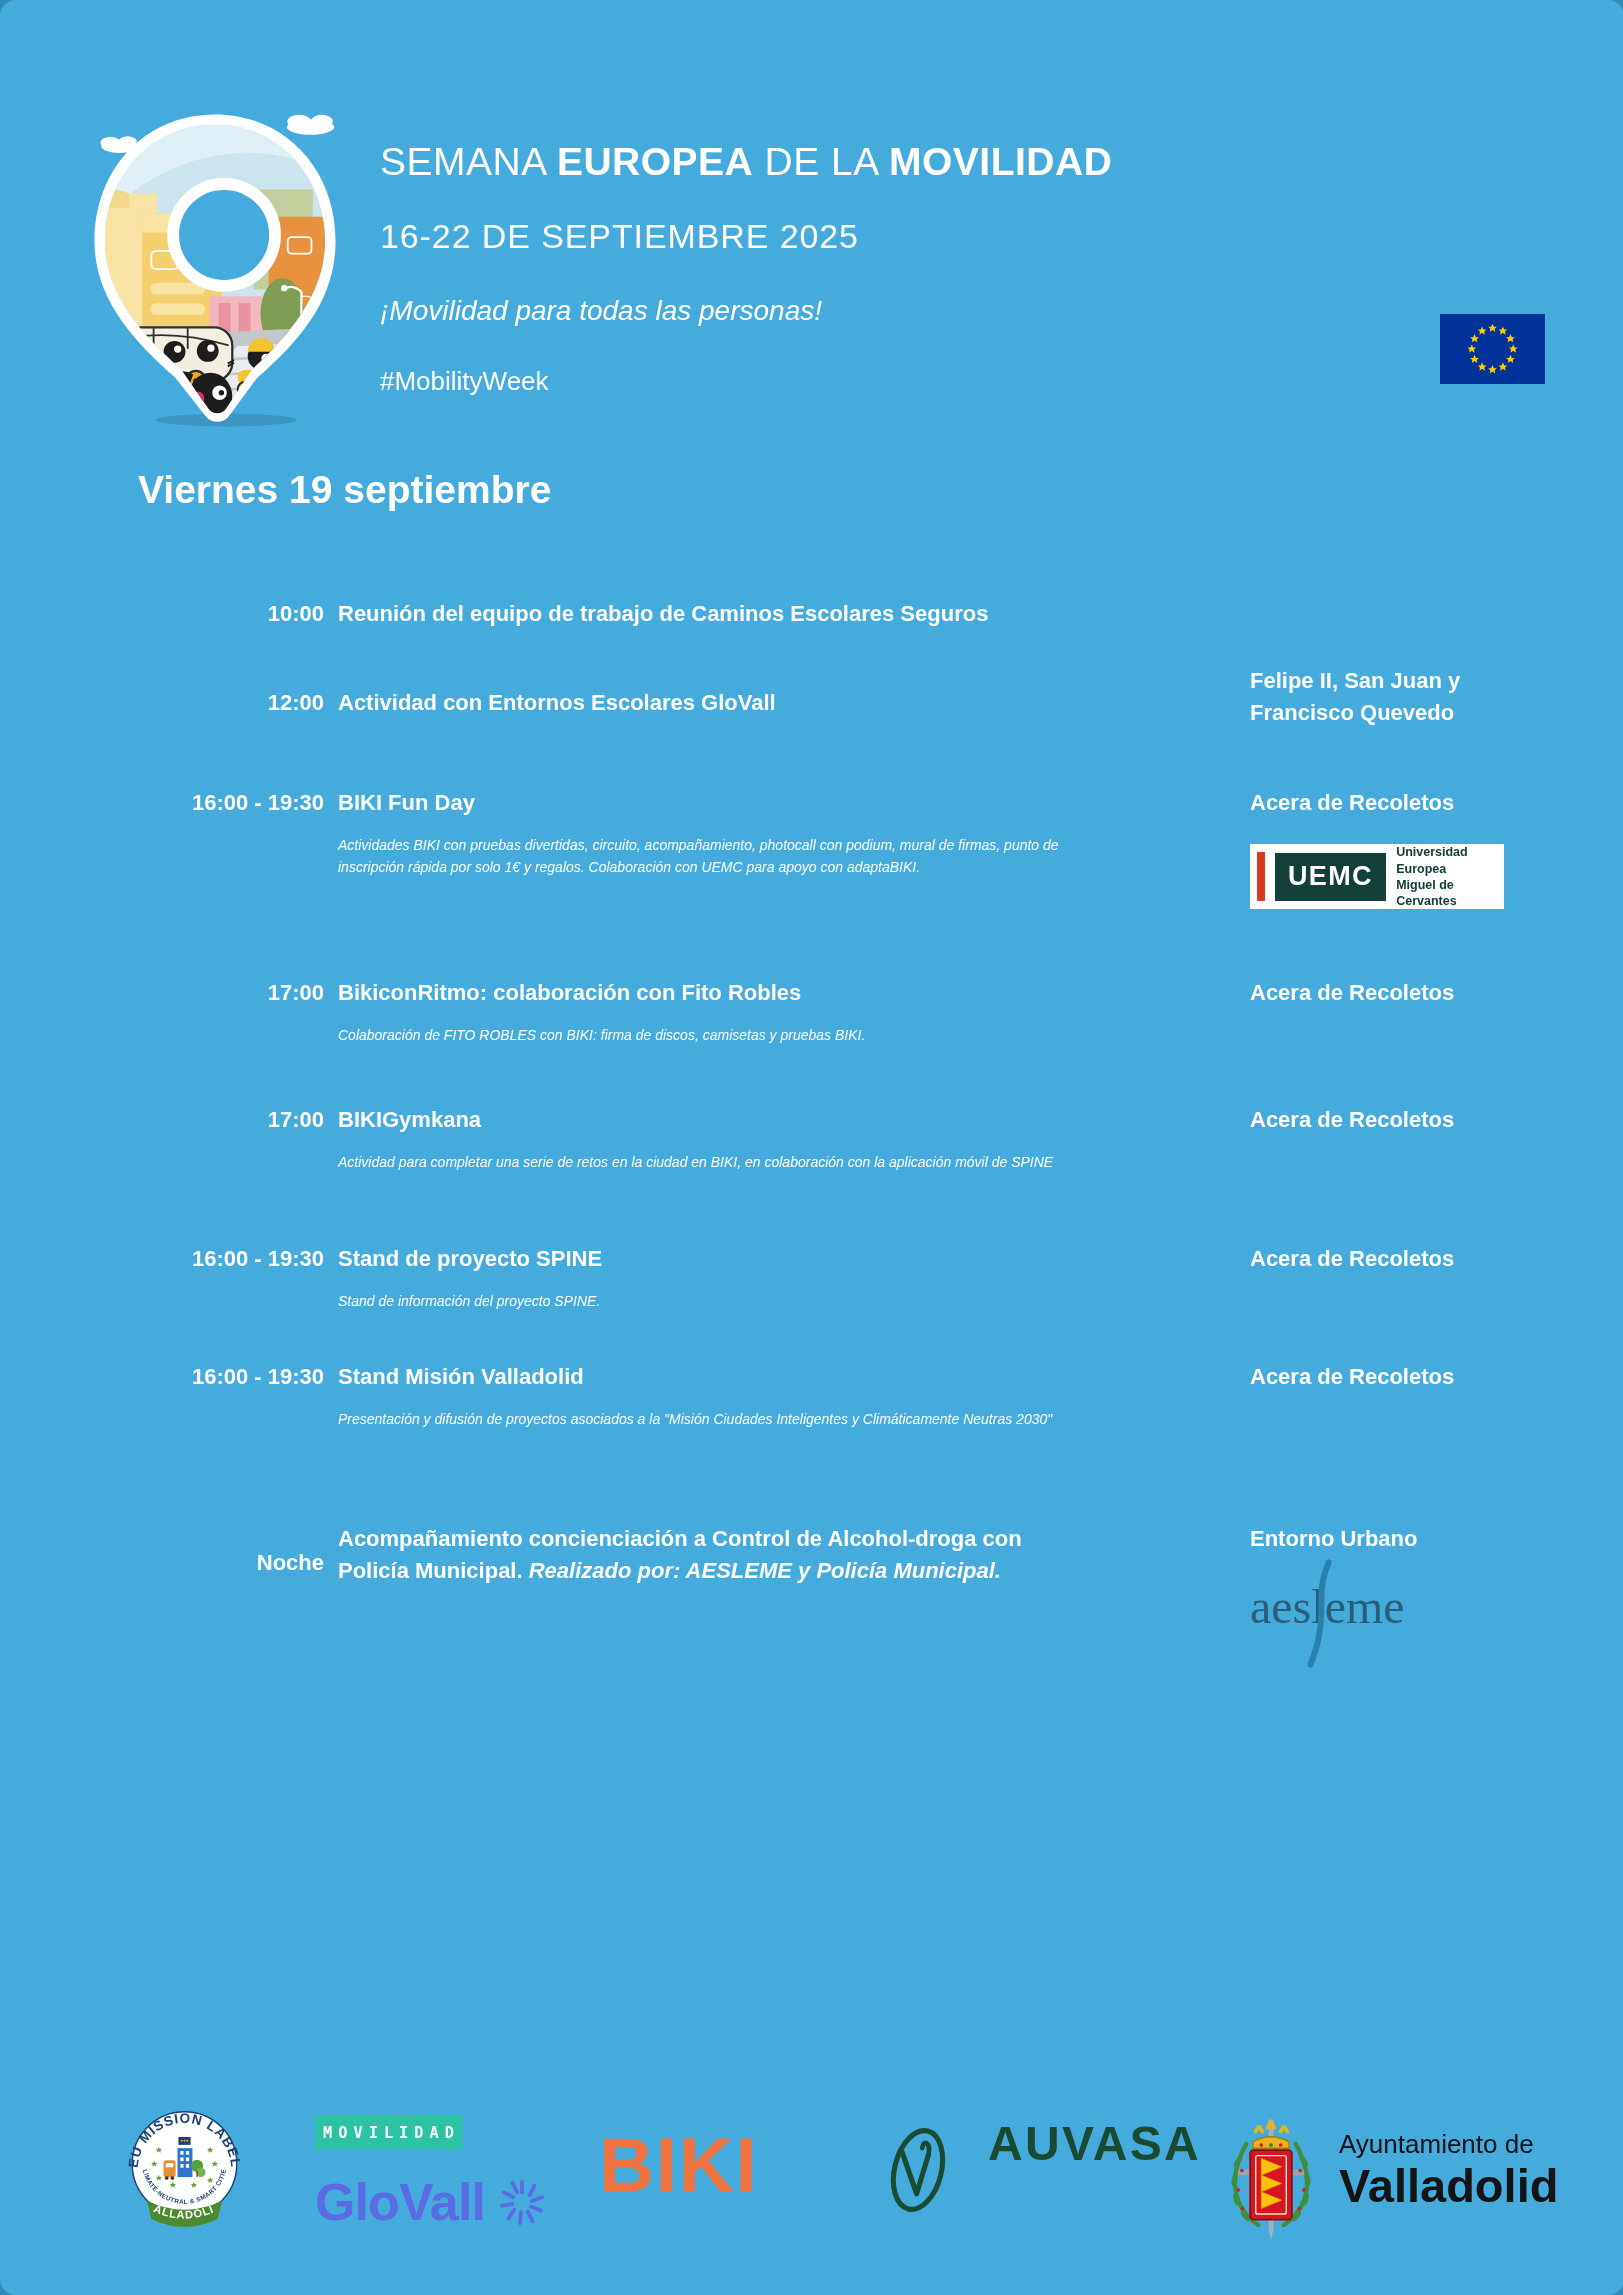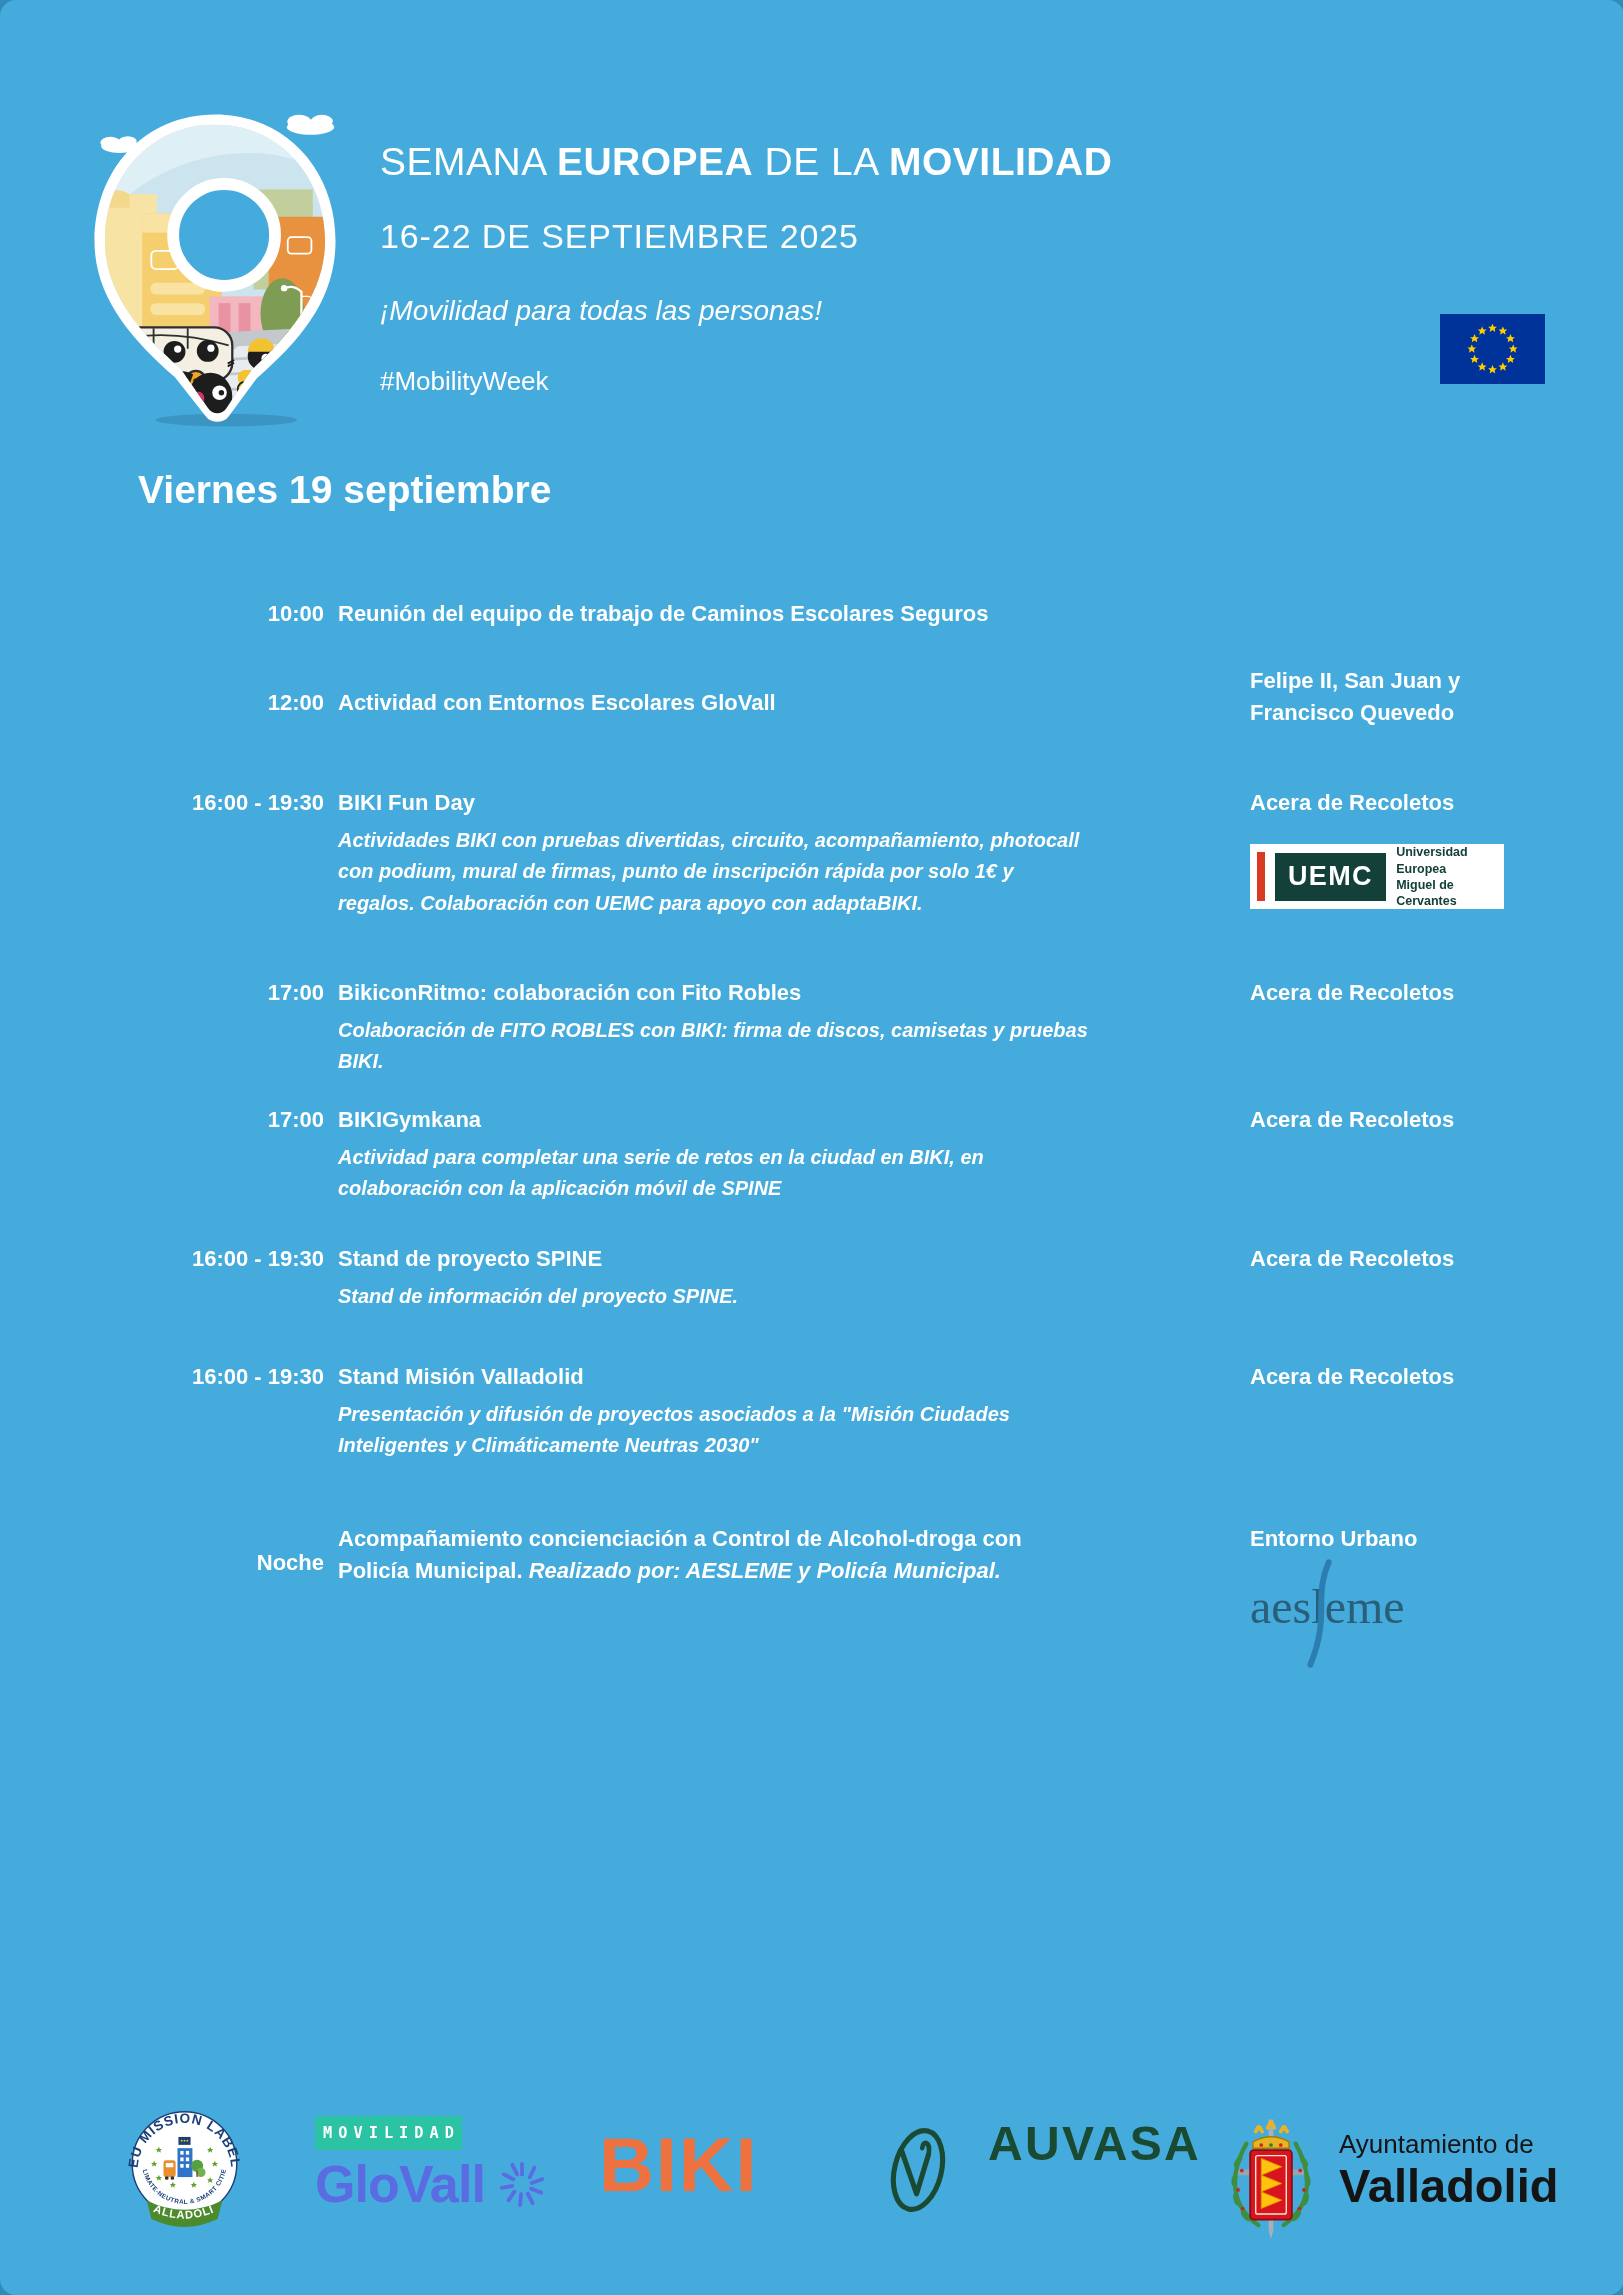--- a/index.html
+++ b/index.html
@@ -18,21 +18,21 @@
   .hdr-tag{position:absolute;left:380px;top:295px;font-size:28px;font-style:italic;font-weight:400;}
   .hdr-hash{position:absolute;left:380px;top:366px;font-size:26px;font-weight:400;}
   .day-title{position:absolute;left:138px;top:468px;font-size:39px;font-weight:700;}
 
   
   .row{position:absolute;left:0;width:1606px;display:grid;
        grid-template-columns:324px 898px 356px;column-gap:14px;align-items:start;}
   .row .time{grid-column:1;text-align:right;font-weight:700;font-size:22px;line-height:1.45;}
   .row .main{grid-column:2;}
   .row .title{font-weight:700;font-size:22px;line-height:1.45;max-width:694px;}
-  .row .desc{font-style:italic;font-weight:700;font-size:20px;line-height:1.58;max-width:754px;margin-top:6px;}
+  .row .desc{font-style:italic;font-weight:400;font-size:14px;line-height:1.58;max-width:754px;margin-top:15px;}
   .row .locwrap{grid-column:3;}
   .row .loc{font-weight:700;font-size:22px;line-height:1.45;max-width:278px;}
   .note{font-weight:700;font-style:italic;}
   #r1{top:598px;} #r2{top:665px;} #r3{top:787px;} #r4{top:977px;}
   #r5{top:1104px;} #r6{top:1243px;} #r7{top:1361px;} #r8{top:1523px;}
   #r2 .time,#r2 .main{padding-top:22px;}
   #r8 .time{padding-top:24px;}
 
   
   .uemc{margin-top:25.4px;width:254px;height:65px;background:#fff;display:flex;align-items:center;gap:10.2px;padding:0 7.4px;box-sizing:border-box;}
@@ -43,21 +43,21 @@
   
   .aesleme{position:relative;margin-top:28px;display:inline-block;
            font-family:"Liberation Serif",serif;color:#2A5F79;font-size:48px;line-height:1;}
   .aesleme svg{position:absolute;left:54px;top:-24px;overflow:visible;}
 
   
   .f-badge{position:absolute;left:126px;top:2108px;width:117px;height:126px;}
   .glovall{position:absolute;left:315px;top:2116px;width:259px;}
   .glovall .tagbox{width:147px;height:34px;background:#2CC3A4;display:flex;align-items:center;justify-content:center;
                    font-family:"DejaVu Sans Mono",monospace;font-weight:700;font-size:15.3px;letter-spacing:6px;color:#fff;text-indent:6px;}
-  .glovall .namerow{display:flex;align-items:center;gap:13px;margin-top:8px;}
+  .glovall .namerow{display:flex;align-items:center;gap:13px;margin-top:26px;}
   .glovall .gname{font-size:52px;font-weight:700;color:#5B6CE3;letter-spacing:-0.9px;line-height:1;}
   .biki{position:absolute;left:599px;top:2127px;font-size:76px;font-weight:800;color:#ED7240;letter-spacing:1.9px;line-height:1;}
   .auvasa{position:absolute;left:883px;top:2120px;display:flex;align-items:flex-start;gap:35px;}
   .auvasa .aname{font-size:48px;font-weight:700;color:#1B4A33;letter-spacing:2.3px;line-height:1;}
   .ayto{position:absolute;left:1222px;top:2101px;display:flex;align-items:center;gap:19px;}
   .ayto .txt{color:#141414;}
   .ayto .l1{font-size:26px;font-weight:400;line-height:1.15;}
   .ayto .l2{font-size:47px;font-weight:700;line-height:1.1;}
 </style>
 </head>

